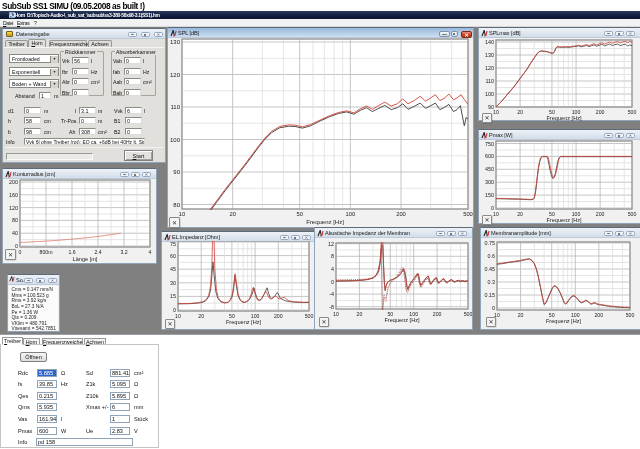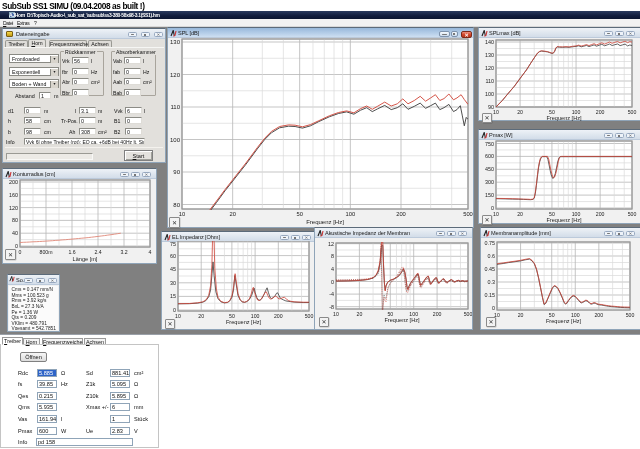--- a/index.html
+++ b/index.html
@@ -39,21 +39,21 @@
 .prog{position:absolute;background:#eceae6;border:1px solid #9a9a94;border-bottom-color:#f8f8f6;border-right-color:#f8f8f6}
 .dbtn{position:absolute;background:#e4e2de;border:1px solid #7f7f7f;box-shadow:inset 1px 1px 0 #fff,inset -1px -1px 0 #a0a09a;font-size:5.6px;text-align:center;line-height:10px;color:#111}
 .bpanel{position:absolute;left:0;top:307px;width:640px;height:115px;background:#fff;border-top:1px solid #9aa0a8}
 .btabs{position:absolute;left:0;top:2px;height:9px}
 .btab{position:absolute;top:1px;height:7px;background:#f4f4f4;border:1px solid #9a9a9a;font-size:5.4px;text-align:center;line-height:6.5px;color:#111;white-space:nowrap}
 .btab-a{top:0;height:8px;background:#fff;border-bottom:1px solid #fff;z-index:2}
 .bfld{position:absolute;background:#fff;border:1px solid #8fa4b8;color:#111;line-height:7px;white-space:nowrap}
 .bfld.sel{background:#2e64c8;color:#fff}
 .obtn{position:absolute;background:linear-gradient(#f6f6f6,#dcdcdc);border:1px solid #808080;border-radius:2px;font-size:5.6px;text-align:center;line-height:9px;color:#111}
 </style></head><body>
-<div class="hdr">SubSub SS1 SIMU (09.04.2008 as built !)</div>
+<div class="hdr">SubSub SS1 SIMU (09.05.2008 as built !)</div>
 <div class="navy">
     <span class="nico"></span>
     <span>AJHorn&nbsp;&nbsp;D:\Topisch-Audio-\_sub_sat_\subsub\ss3-380-58x98-3.1(SS1).hm</span>
   </div>
 <div class="menu">
     <span style="left:3px"><u>D</u>atei</span>
     <span style="left:17px"><u>E</u>xtras</span>
     <span style="left:34px">?</span>
   </div>
 <div class="mdi">

